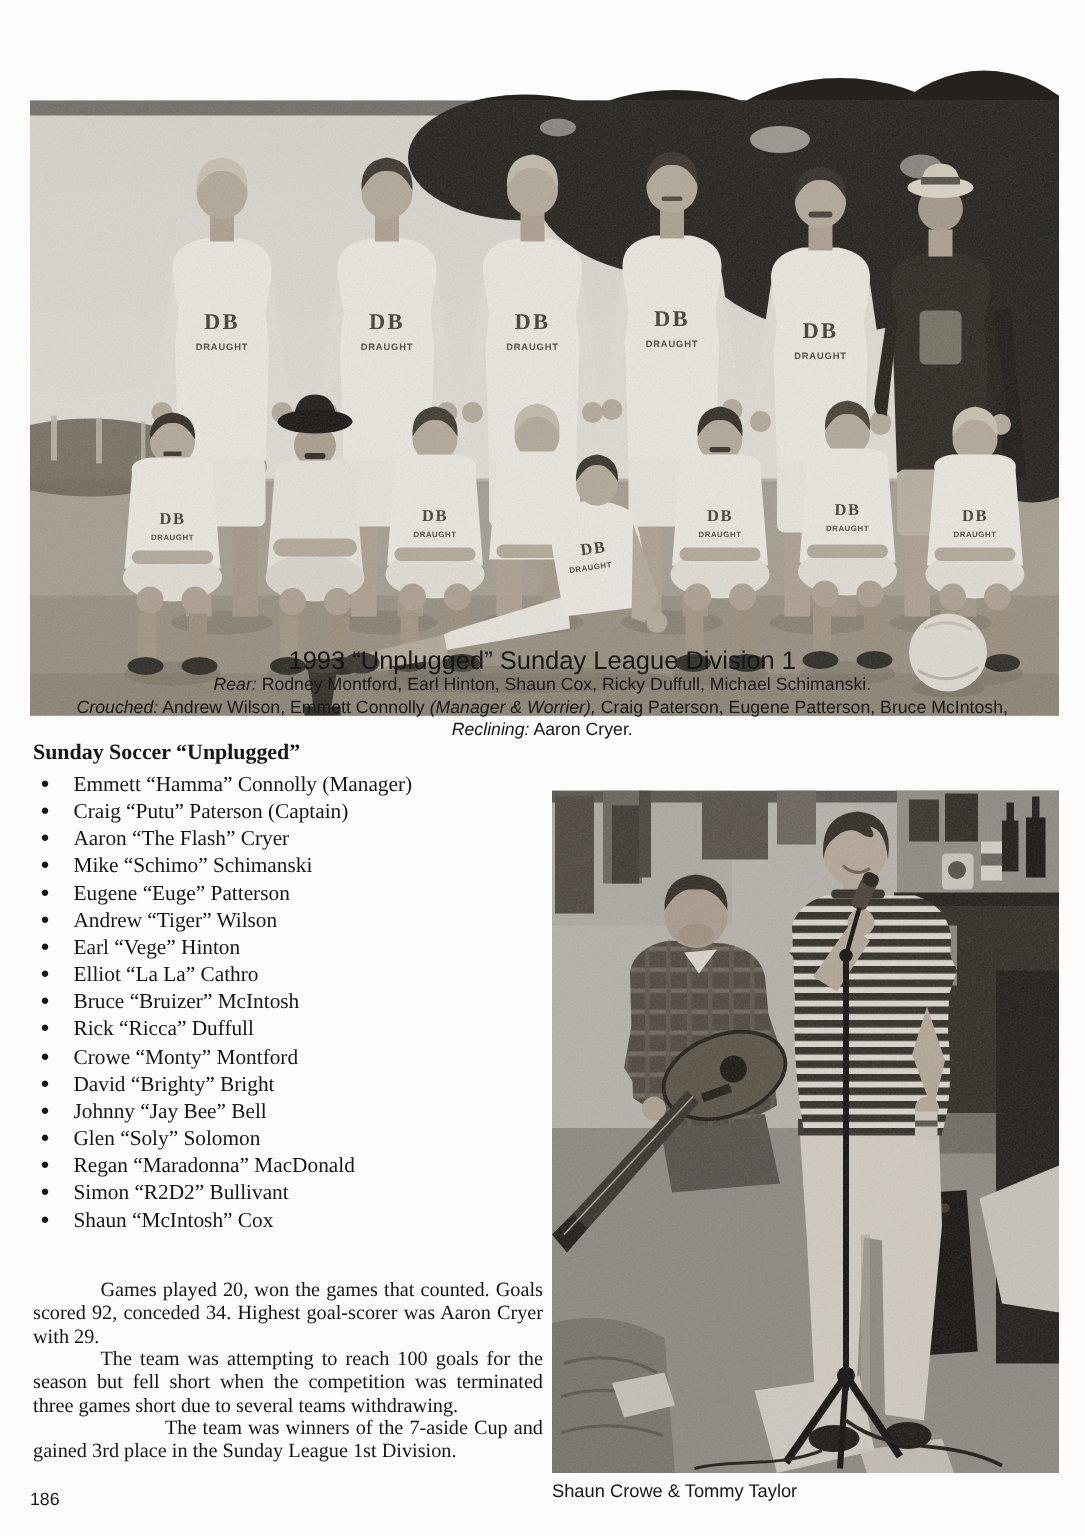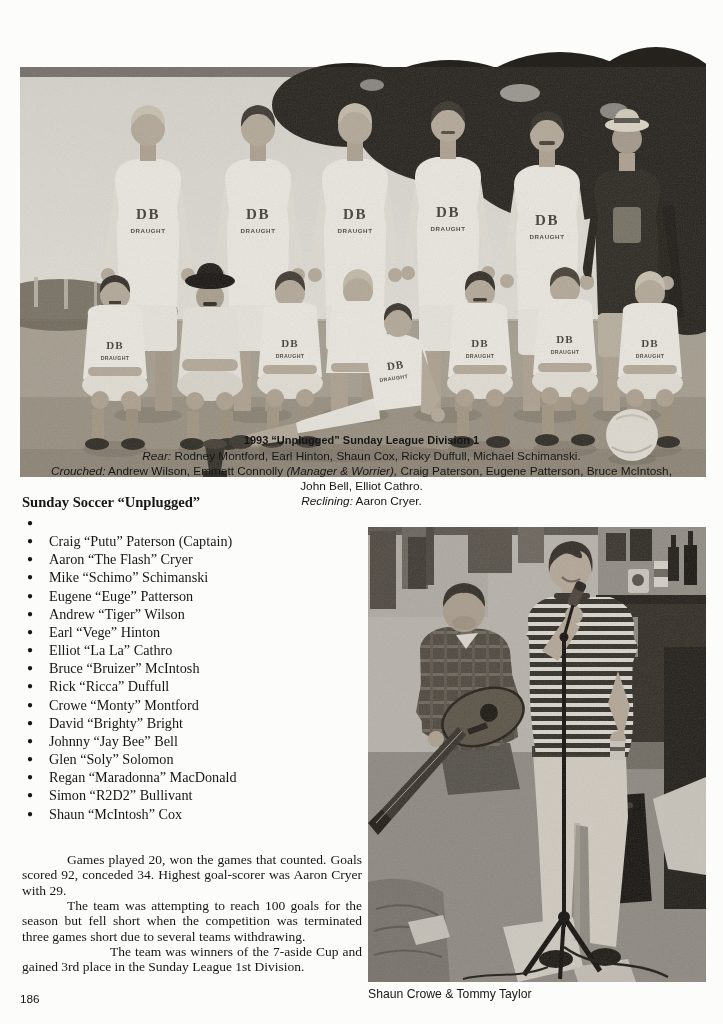--- a/index.html
+++ b/index.html
@@ -8,21 +8,21 @@
     background:#fcfcfa;color:#161616;
     font-family:"Liberation Serif", serif;
   }
   figure{margin:0;position:absolute;}
   #teamPhoto{left:20px;top:22px;width:686px;height:500px;}
   #bandPhoto{left:368px;top:527px;width:338px;height:455px;}
   #teamPhoto svg,#bandPhoto svg{display:block;width:100%;height:100%;}
 
   .caption1{position:absolute;left:0;top:432px;width:723px;text-align:center;
     font-family:"Liberation Sans", sans-serif;}
-  .cap-title{font-size:11px;font-weight:700;line-height:17px;}
+  .cap-title{font-size:17px;font-weight:400;line-height:17px;}
   .cap-line{font-size:11.8px;line-height:15.1px;}
   .cap-line i{font-style:italic;}
 
   .roster{position:absolute;left:22px;top:492px;width:340px;}
   .roster-heading{font-size:14.6px;font-weight:700;line-height:21px;margin:0;}
   .player-list{margin:1px 0 0;padding:0;list-style:none;}
   .player-list li{display:flex;font-size:14.2px;line-height:18.15px;}
   .blt{flex:0 0 22px;padding-left:5px;font-size:10px;line-height:18.15px;}
 
   .summary{position:absolute;left:22px;top:852px;width:340px;
@@ -329,29 +329,29 @@
   </g>
 
   <rect x="0" y="0" width="686" height="410" filter="url(#grainA)" opacity="0.17"></rect>
 </svg>
 </figure>
 
 <div class="caption1">
   <div class="cap-title">1993 “Unplugged” Sunday League Division 1</div>
   <div class="cap-line"><i>Rear:</i><span> Rodney Montford, Earl Hinton, Shaun Cox, Ricky Duffull, Michael Schimanski.</span></div>
   <div class="cap-line"><i>Crouched:</i><span> Andrew Wilson, Emmett Connolly </span><i>(Manager &amp; Worrier),</i><span> Craig Paterson, Eugene Patterson, Bruce McIntosh,</span></div>
-  <div class="cap-line">John Bell, Elliot Cathro.</div>
   <div class="cap-line"><i>Reclining:</i><span> Aaron Cryer.</span></div>
 </div>
 
 <section class="roster">
   <h2 class="roster-heading">Sunday Soccer “Unplugged”</h2>
   <ul class="player-list">
     <li>
         <span class="blt">●</span>
+        <span>Emmett “Hamma” Connolly (Manager)</span>
       </li>
     <li>
         <span class="blt">●</span>
         <span>Craig “Putu” Paterson (Captain)</span>
       </li>
     <li>
         <span class="blt">●</span>
         <span>Aaron “The Flash” Cryer</span>
       </li>
     <li>

